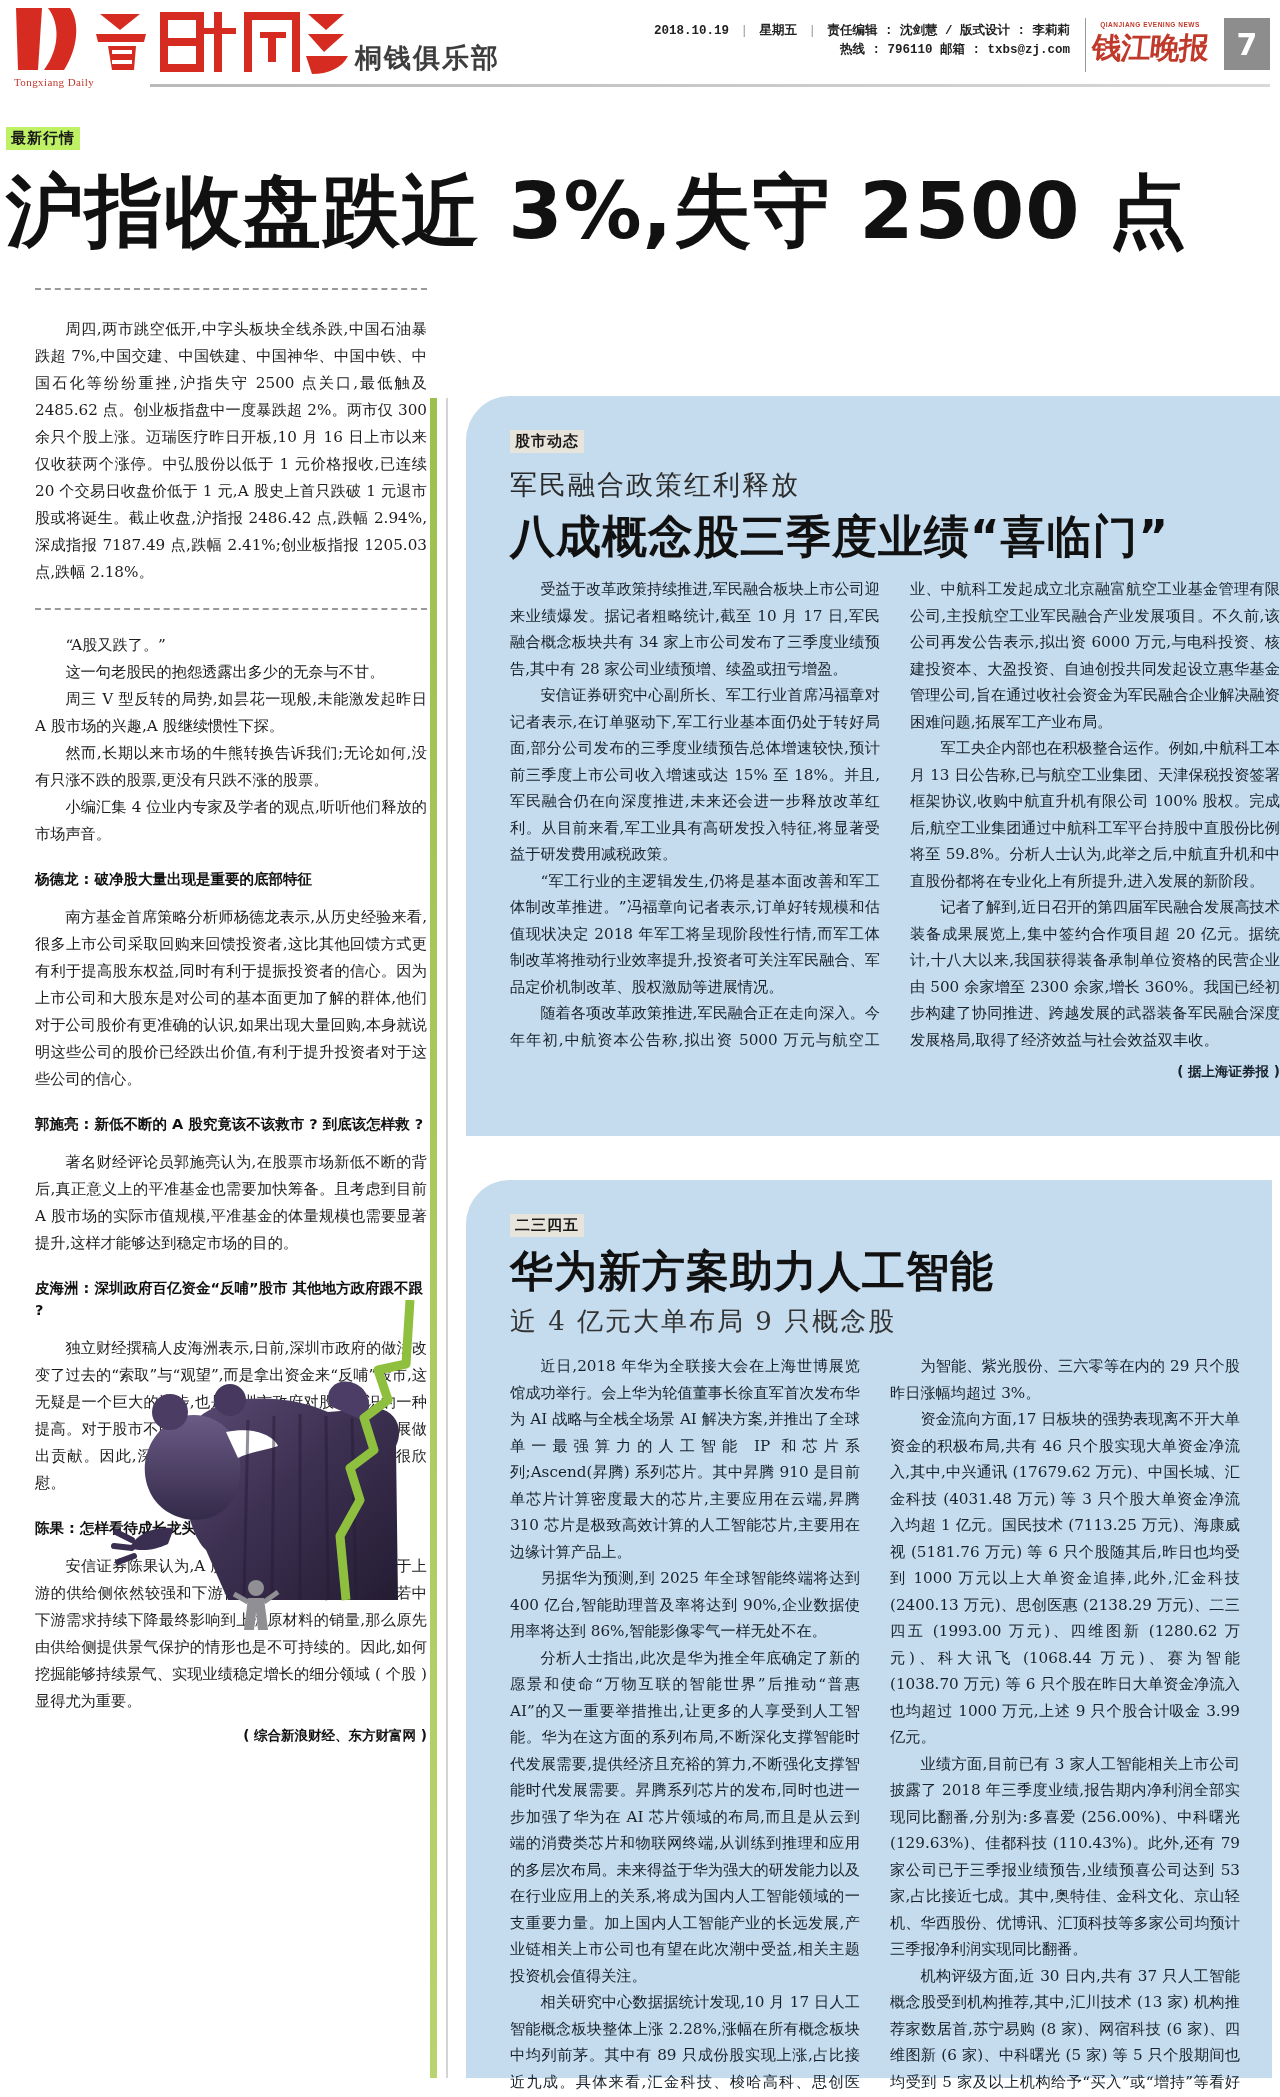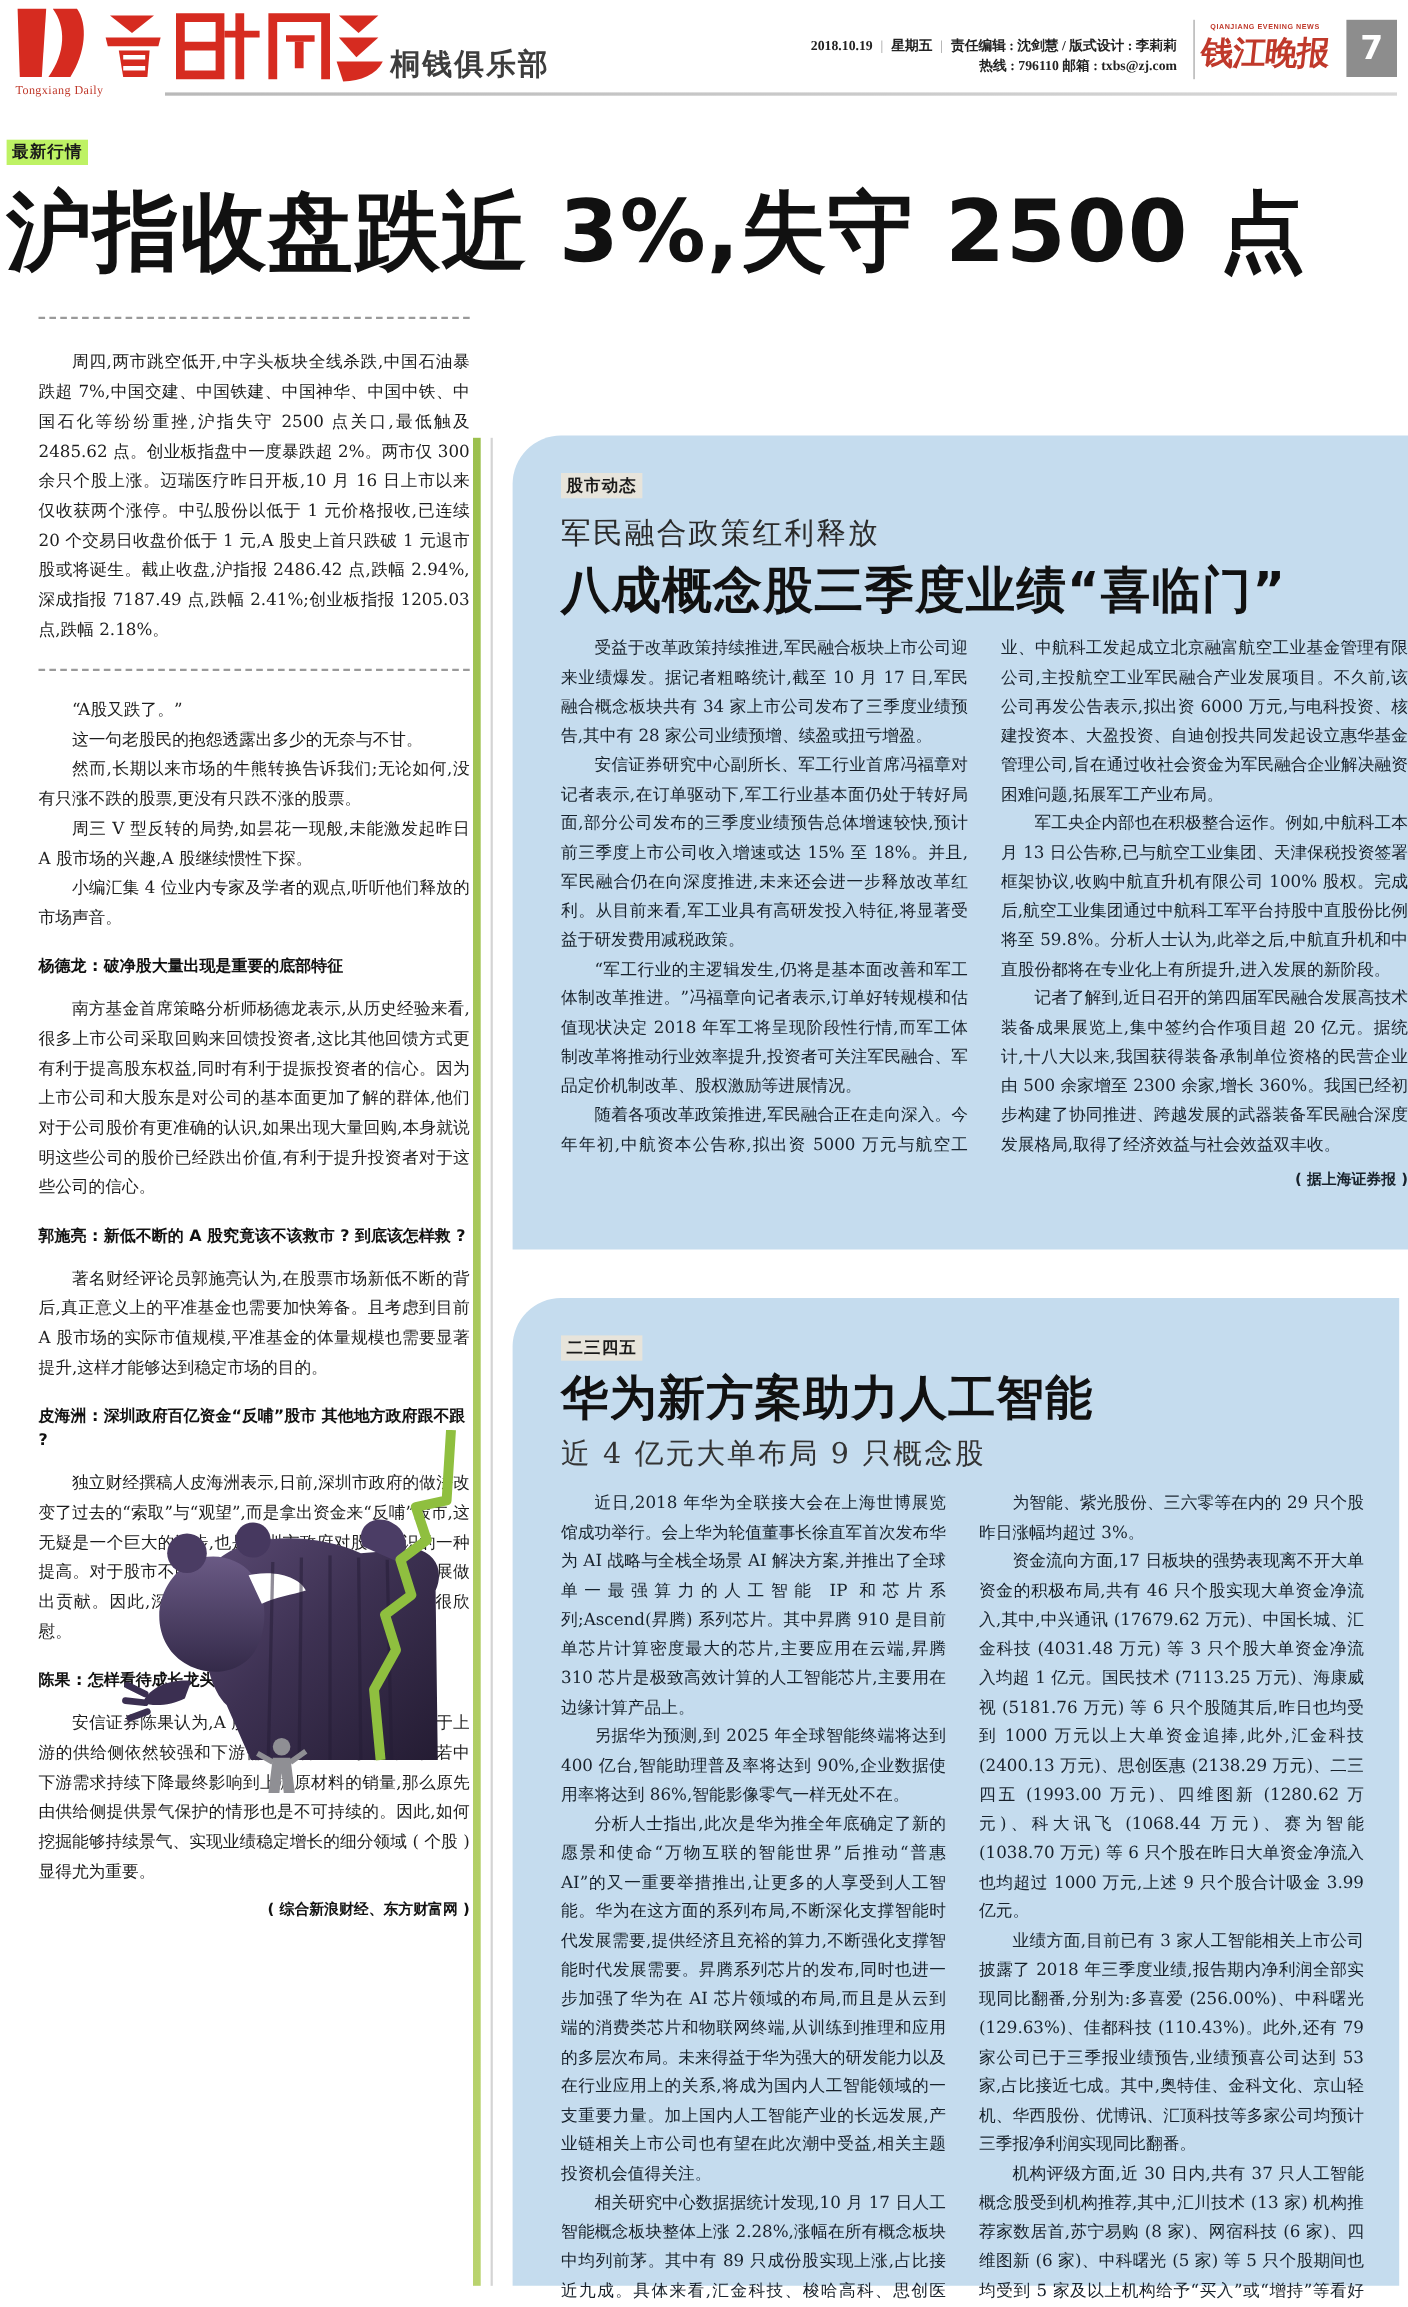--- a/index.html
+++ b/index.html
@@ -20,23 +20,23 @@
   }
   .club-name{
     position:absolute;left:355px;top:40px;font-size:27px;font-weight:bold;
     color:#3d3d3d;font-family:"DejaVu Sans",sans-serif;letter-spacing:2px;
   }
   .mh-rule{
     position:absolute;left:150px;top:84px;width:1120px;height:3px;
     background:linear-gradient(to right,#b9b9b9,#d8d8d8);
   }
   .mh-info{
-    position:absolute;right:210px;top:32px;text-align:right;
+    position:absolute;right:210px;top:22px;text-align:right;
     font-size:12.5px;font-weight:bold;color:#222;line-height:19px;
-    font-family:Liberation Serif, serif;
+    font-family:Liberation Mono, monospace;
   }
   .mh-info .sep{color:#999;padding:0 4px;font-weight:normal;}
   .mh-brand{
     position:absolute;right:66px;top:18px;width:128px;height:54px;
     display:flex;flex-direction:column;justify-content:center;align-items:center;
     border-left:1px solid #999;
   }
   .mh-brand-en{font-size:6.5px;color:#c0392b;letter-spacing:.5px;font-weight:bold;}
   .mh-brand-cn{
     font-size:30px;font-weight:bold;color:#c0392b;
@@ -198,22 +198,22 @@
 
     <div class="body-cn">
       <p>周四,两市跳空低开,中字头板块全线杀跌,中国石油暴跌超 7%,中国交建、中国铁建、中国神华、中国中铁、中国石化等纷纷重挫,沪指失守 2500 点关口,最低触及 2485.62 点。创业板指盘中一度暴跌超 2%。两市仅 300 余只个股上涨。迈瑞医疗昨日开板,10 月 16 日上市以来仅收获两个涨停。中弘股份以低于 1 元价格报收,已连续 20 个交易日收盘价低于 1 元,A 股史上首只跌破 1 元退市股或将诞生。截止收盘,沪指报 2486.42 点,跌幅 2.94%,深成指报 7187.49 点,跌幅 2.41%;创业板指报 1205.03 点,跌幅 2.18%。</p>
     </div>
 
     <hr class="dashrule second">
 
     <div class="body-cn">
       <p>“A股又跌了。”</p>
       <p>这一句老股民的抱怨透露出多少的无奈与不甘。</p>
+      <p>周三 V 型反转的局势,如昙花一现般,未能激发起昨日 A 股市场的兴趣,A 股继续惯性下探。</p>
       <p>然而,长期以来市场的牛熊转换告诉我们;无论如何,没有只涨不跌的股票,更没有只跌不涨的股票。</p>
-      <p>周三 V 型反转的局势,如昙花一现般,未能激发起昨日 A 股市场的兴趣,A 股继续惯性下探。</p>
       <p>小编汇集 4 位业内专家及学者的观点,听听他们释放的市场声音。</p>
     </div>
 
     <div class="expert-head">杨德龙 : 破净股大量出现是重要的底部特征</div>
     <div class="body-cn">
       <p>南方基金首席策略分析师杨德龙表示,从历史经验来看,很多上市公司采取回购来回馈投资者,这比其他回馈方式更有利于提高股东权益,同时有利于提振投资者的信心。因为上市公司和大股东是对公司的基本面更加了解的群体,他们对于公司股价有更准确的认识,如果出现大量回购,本身就说明这些公司的股价已经跌出价值,有利于提升投资者对于这些公司的信心。</p>
     </div>
 
     <div class="expert-head">郭施亮 : 新低不断的 A 股究竟该不该救市 ? 到底该怎样救 ?</div>
     <div class="body-cn">

